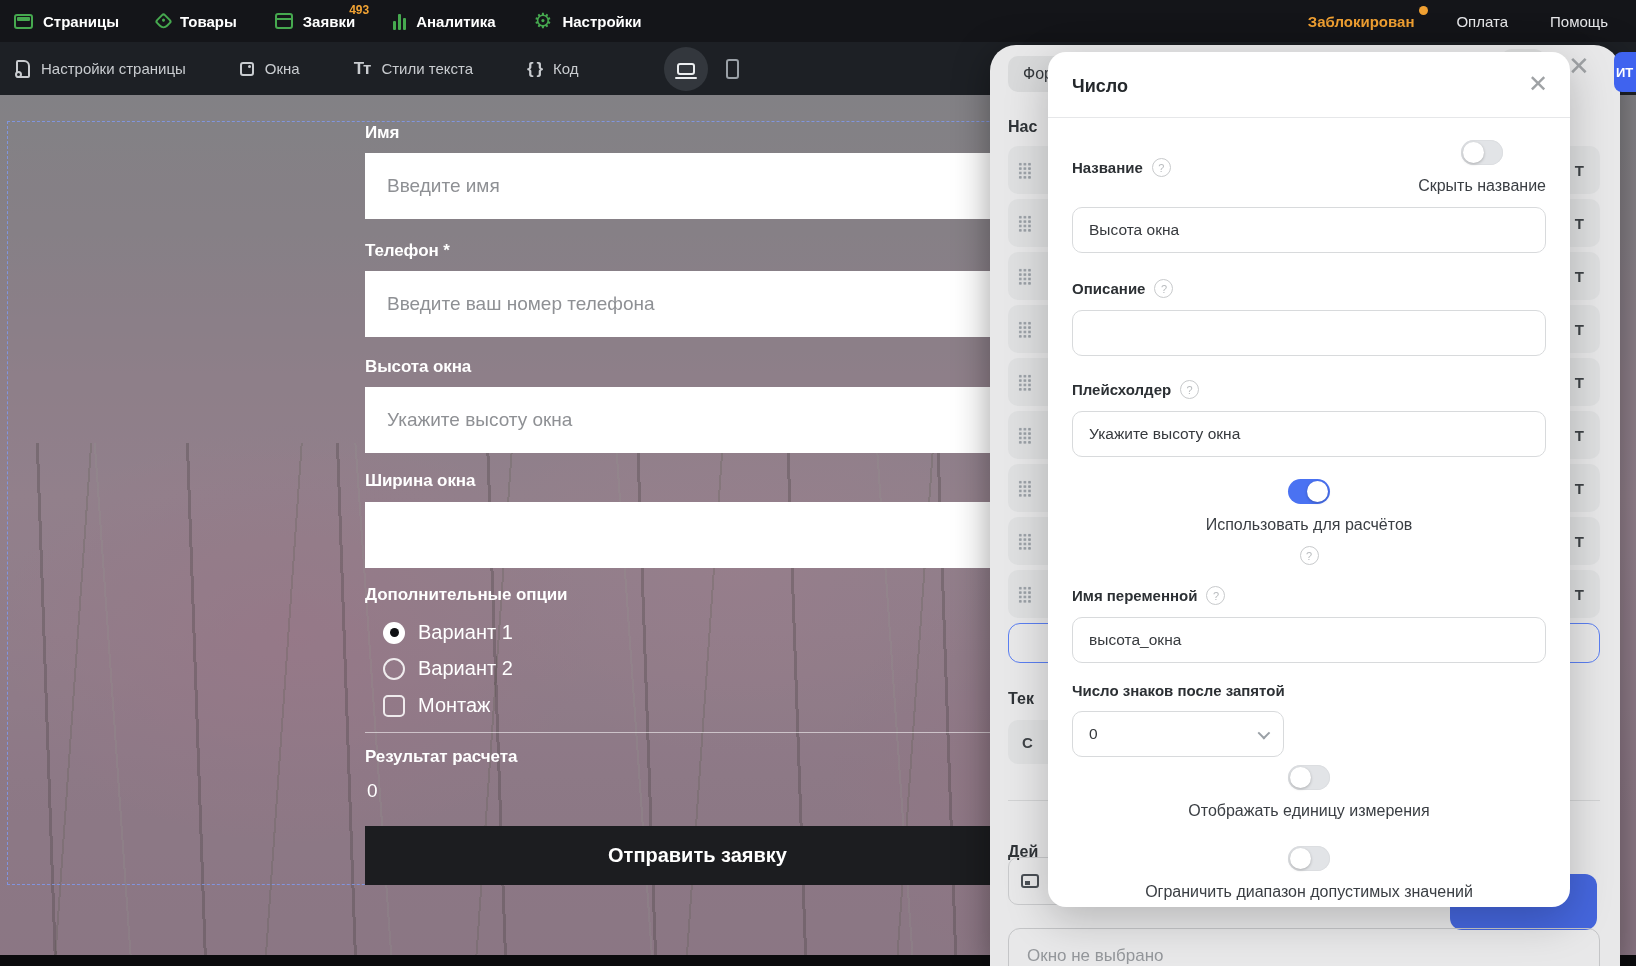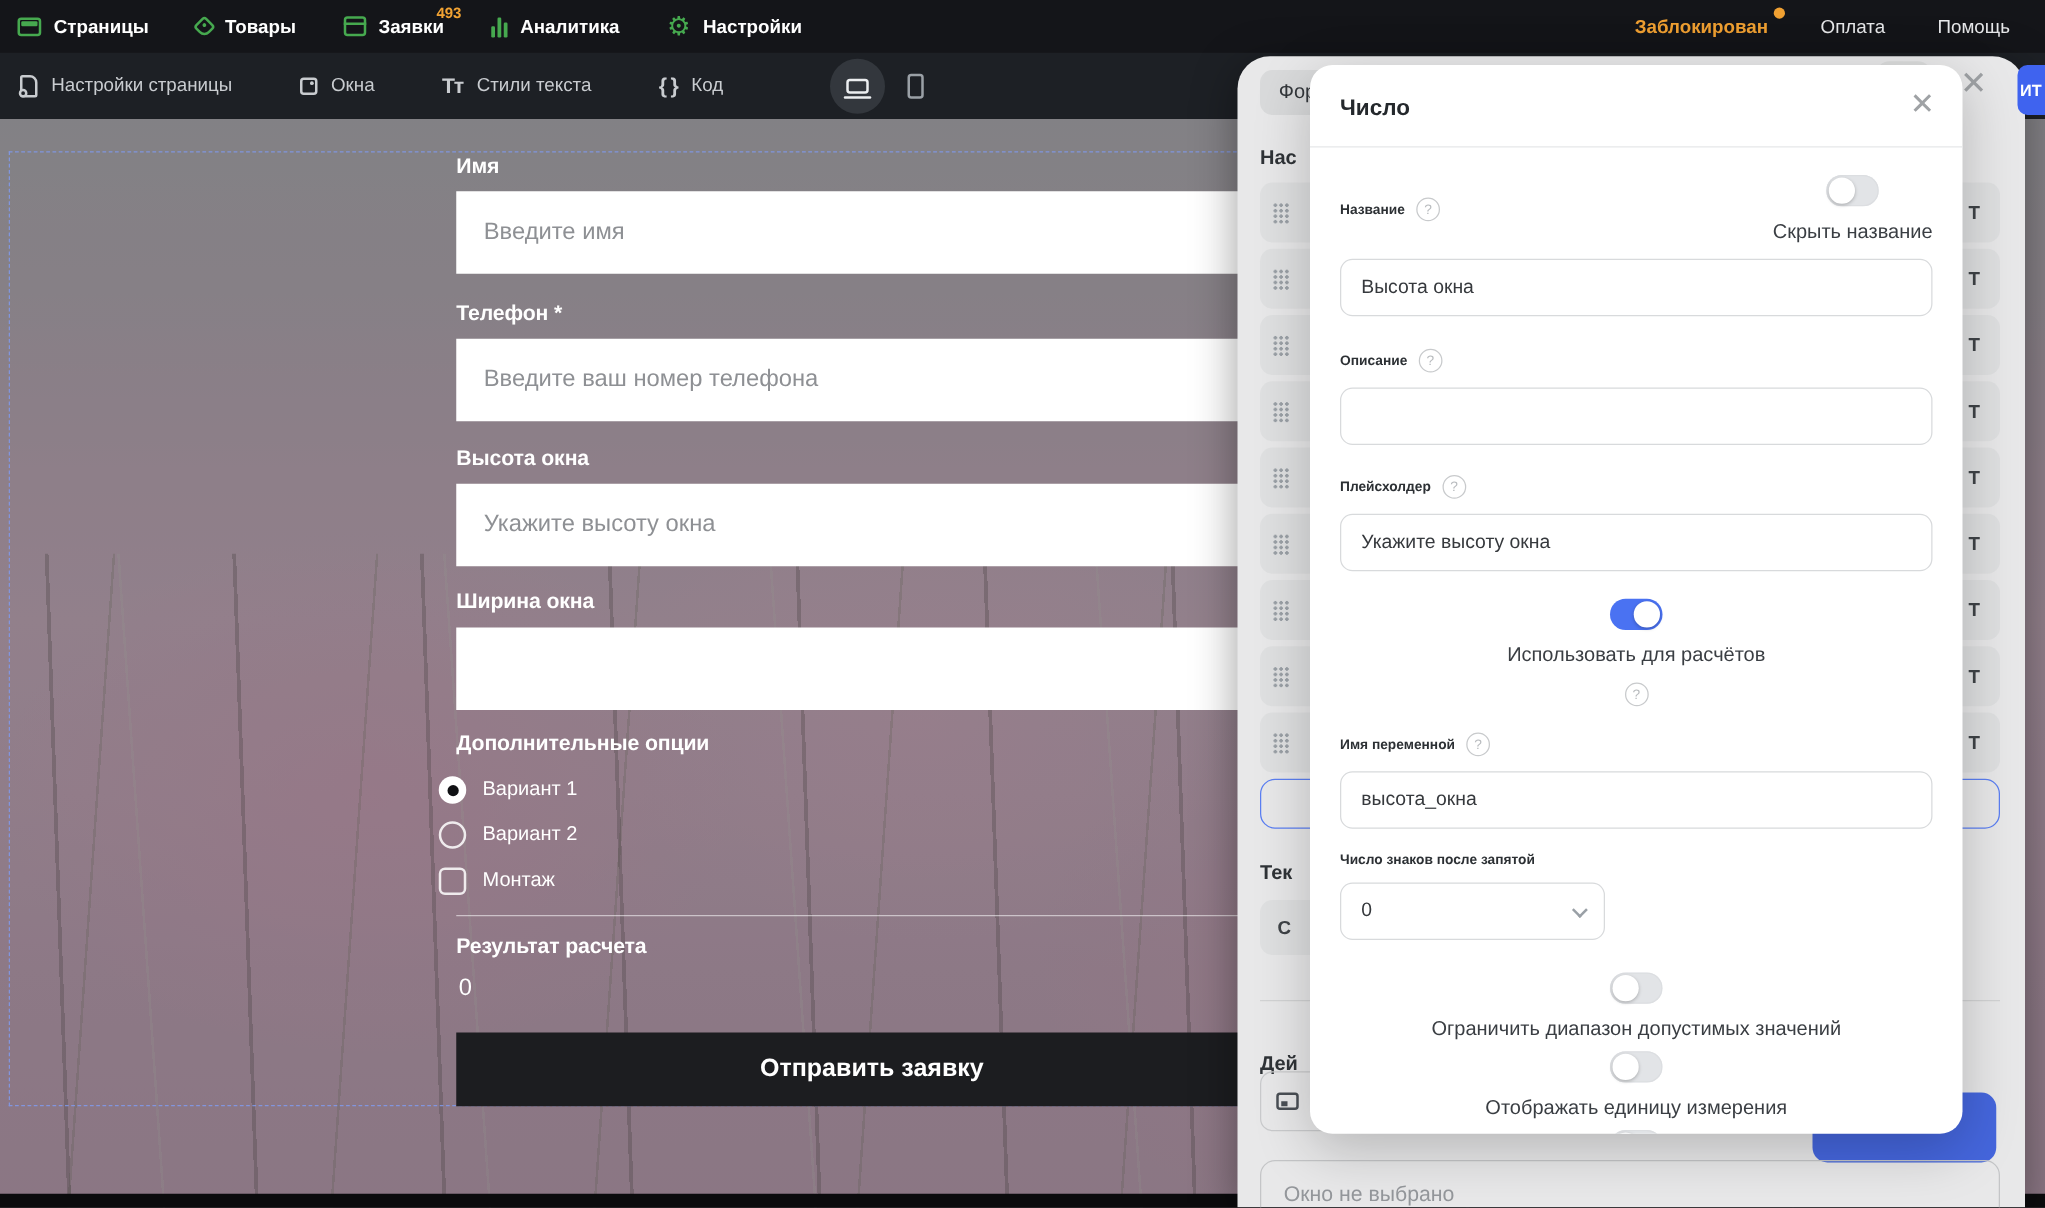--- a/index.html
+++ b/index.html
@@ -54,21 +54,21 @@
     repeating-linear-gradient(94deg, transparent 0 90px, rgba(92,104,66,.22) 90px 92px, transparent 92px 210px),
     repeating-linear-gradient(86deg, transparent 0 130px, rgba(210,230,200,.18) 130px 132px, transparent 132px 260px);}
   .overlay{position:absolute;inset:0;background:rgba(66,64,70,.44);}
   .bottom-strip{position:absolute;left:0;right:0;bottom:0;height:11px;background:#0b0b0d;}
   .sel-outline{position:absolute;left:7px;top:26px;width:1607px;height:764px;border:1.5px dashed rgba(128,154,238,.85);pointer-events:none;}
 
   
   .f-label{position:absolute;left:365px;color:#fff;font-size:17px;font-weight:700;letter-spacing:-.1px;}
   .f-input{position:absolute;left:365px;width:775px;height:66px;background:#fff;border:none;padding:0 22px;font-size:19px;color:#34373b;}
   .f-input::placeholder{color:#8e9094;opacity:1;}
-  .opt-row{position:absolute;left:351px;display:flex;align-items:center;gap:13px;color:#fff;font-size:16px;}
+  .opt-row{position:absolute;left:383px;display:flex;align-items:center;gap:13px;color:#fff;font-size:20px;}
   .radio{width:22px;height:22px;border-radius:50%;}
   .radio.sel{background:#fff;display:flex;align-items:center;justify-content:center;}
   .radio.sel i{width:9px;height:9px;border-radius:50%;background:#101114;}
   .radio.unsel{border:2px solid rgba(255,255,255,.85);}
   .checkbox{width:22px;height:22px;border:2px solid rgba(255,255,255,.85);border-radius:5px;}
   .f-divider{position:absolute;left:365px;width:775px;height:1px;background:rgba(255,255,255,.55);}
   .f-result-val{position:absolute;left:367px;color:#fff;font-size:19px;}
   .submit-btn{position:absolute;left:365px;top:731px;width:665px;height:59px;background:#1c1d20;color:#fff;font-size:20px;font-weight:700;display:flex;align-items:center;justify-content:center;cursor:pointer;}
 
   
@@ -95,21 +95,21 @@
   
   .save-clip{position:absolute;left:1614px;top:52px;width:22px;height:40px;background:#3f63ef;border-radius:8px 0 0 8px;color:#fff;font-size:13px;font-weight:700;display:flex;align-items:center;padding-left:2px;overflow:hidden;z-index:60;cursor:pointer;}
 
   
   .modal{position:absolute;left:1048px;top:52px;width:522px;height:855px;background:#fff;border-radius:18px;box-shadow:0 12px 44px rgba(0,0,0,.22);z-index:70;overflow:hidden;}
   .m-header{position:relative;padding:24px 24px 20px;border-bottom:1px solid #e6e7e9;}
   .m-title{font-size:18px;font-weight:700;color:#24282c;}
   .m-close{position:absolute;right:22px;top:20px;font-size:24px;color:#9fa2a5;cursor:pointer;line-height:1;}
   .m-body{padding:22px 24px 0;}
   .m-label-row{display:flex;align-items:center;gap:9px;}
-  .m-label{font-size:11px;font-weight:700;color:#2c3034;}
+  .m-label{font-size:15px;font-weight:700;color:#2c3034;}
   .help{width:19px;height:19px;border:1.5px solid #c8cacc;border-radius:50%;color:#b9bcbf;font-size:11px;display:inline-flex;align-items:center;justify-content:center;flex:0 0 auto;}
   .m-input{width:474px;height:46px;border:1px solid #d8dadc;border-radius:10px;padding:0 16px;font-size:15.5px;color:#36393d;margin-top:12px;display:block;background:#fff;}
   .m-input::placeholder{color:#9a9da1;opacity:1;}
   .space-between{justify-content:space-between;}
   .toggle-row{display:flex;align-items:center;gap:12px;flex-direction:column;}
   .switch{width:42px;height:25px;border-radius:13px;background:#e2e4e7;position:relative;flex:0 0 auto;cursor:pointer;box-shadow:inset 0 0 0 1px #dcdee1;}
   .switch i{position:absolute;left:2px;top:2px;width:21px;height:21px;border-radius:50%;background:#fff;box-shadow:0 1px 3px rgba(0,0,0,.25);}
   .switch.on{background:#4a72f2;box-shadow:none;}
   .switch.on i{left:auto;right:2px;}
   .toggle-label{font-size:16px;color:#3a3e43;}
@@ -355,32 +355,32 @@
       <input class="m-input" value="высота_окна" style="">
 
       <div class="m-label-row" style="margin-top:19px;">
         <span class="m-label">Число знаков после запятой</span>
       </div>
       <div class="m-select">
         <span>0</span>
         <span class="chev"></span>
       </div>
 
+      <div class="toggle-row" style="margin-top:8px;">
+        <span class="switch">
+            <i></i>
+          </span>
+        <span class="toggle-label">Отображать единицу измерения</span>
+      </div>
       <div class="toggle-row" style="margin-top:26px;">
         <span class="switch">
             <i></i>
           </span>
         <span class="toggle-label">Ограничить диапазон допустимых значений</span>
       </div>
-      <div class="toggle-row" style="margin-top:8px;">
-        <span class="switch">
-            <i></i>
-          </span>
-        <span class="toggle-label">Отображать единицу измерения</span>
-      </div>
       <div class="toggle-row" style="margin-top:8px;gap:19px;">
         <span class="switch">
             <i></i>
           </span>
         <span class="toggle-label">Обязательное поле</span>
       </div>
 
     </div>
   </div>
 

